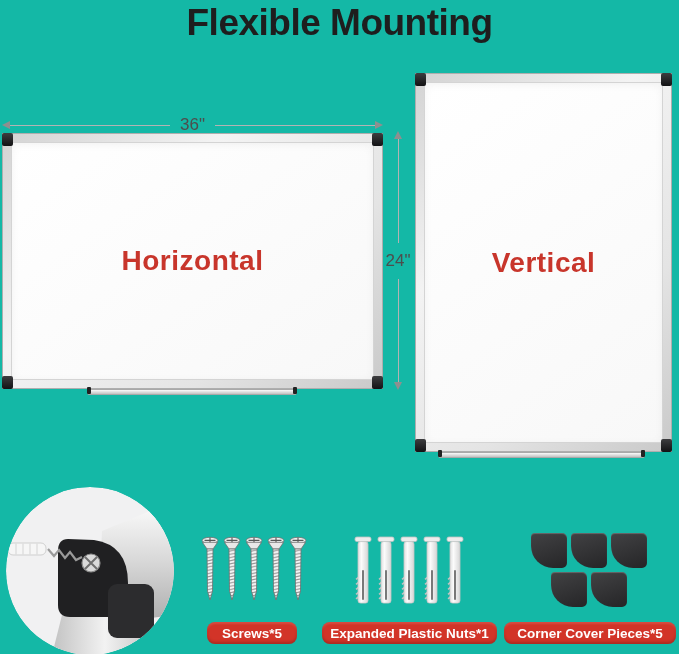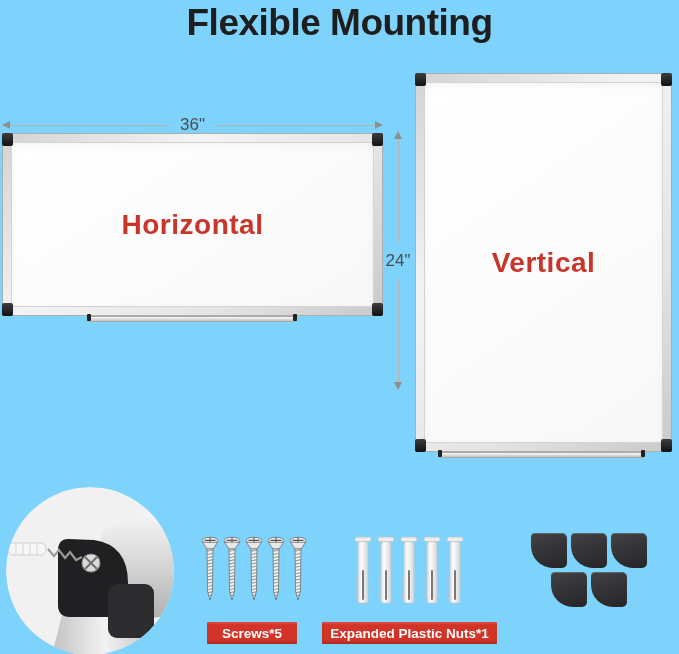--- a/index.html
+++ b/index.html
@@ -1,16 +1,16 @@
 <!DOCTYPE html>
 <html><head>
 <meta charset="utf-8">
 <style>
   html,body{margin:0;padding:0;background:#fff;}
-  #stage{position:relative;width:679px;height:654px;background:#7dd3fc;overflow:hidden;
+  #stage{position:relative;width:679px;height:654px;background:#14b8a6;overflow:hidden;
          font-family:"Liberation Sans",sans-serif;}
 
   
   .title{position:absolute;top:0;left:0;right:0;height:46px;line-height:46px;text-align:center;
          font-size:37px;font-weight:800;letter-spacing:-0.5px;color:#1e1e1e;}
 
   
   .dim-h{position:absolute;left:2px;top:117px;width:381px;height:16px;display:flex;align-items:center;}
   .dim-v{position:absolute;left:385px;top:131px;width:26px;height:259px;display:flex;
          flex-direction:column;align-items:center;}
@@ -20,21 +20,21 @@
   .dim-v .dim-text{padding:8px 0;}
   .arr{width:0;height:0;}
   .arr.left {border-top:4px solid transparent;border-bottom:4px solid transparent;border-right:8px solid #8f8f8f;}
   .arr.right{border-top:4px solid transparent;border-bottom:4px solid transparent;border-left:8px solid #8f8f8f;}
   .arr.up   {border-left:4px solid transparent;border-right:4px solid transparent;border-bottom:8px solid #8f8f8f;}
   .arr.down {border-left:4px solid transparent;border-right:4px solid transparent;border-top:8px solid #8f8f8f;}
 
   
   .board{position:absolute;box-sizing:border-box;border:1px solid #aeaeae;
          background:linear-gradient(135deg,#d3d3d3 0%,#f3f3f3 35%,#e4e4e4 70%,#c9c9c9 100%);}
-  .board.h{left:2px;top:133px;width:381px;height:183px;}
+  .board.h{left:2px;top:133px;width:381px;height:256px;}
   .board.v{left:415px;top:73px;width:257px;height:379px;padding-left:48px;}
   .surface{position:absolute;inset:8px;background:linear-gradient(145deg,#ffffff,#f8f8f8);
            border:1px solid #d4d4d4;box-shadow:inset 0 2px 8px rgba(0,0,0,.05);}
   .board-label{position:absolute;inset:0;display:flex;align-items:center;justify-content:center;
                font-size:28px;font-weight:700;color:#c8352b;letter-spacing:.5px;}
   .cap{position:absolute;width:11px;height:13px;background:linear-gradient(180deg,#3d3d3f,#121214);
        border-radius:2px;}
   .cap.tl{left:-1px;top:-1px;} .cap.tr{right:-1px;top:-1px;}
   .cap.bl{left:-1px;bottom:-1px;} .cap.br{right:-1px;bottom:-1px;}
   .tray{position:absolute;height:6px;bottom:-7px;border:1px solid #a9a9a9;border-radius:2px;
@@ -50,21 +50,21 @@
   
   .screws{position:absolute;left:201px;top:536px;width:106px;height:68px;display:flex;justify-content:space-between;}
   .nuts{position:absolute;left:354px;top:536px;width:110px;height:70px;display:flex;justify-content:space-between;}
   .corners{position:absolute;left:529px;top:533px;width:120px;display:flex;flex-wrap:wrap;
            justify-content:center;column-gap:4px;row-gap:4px;}
   .corner-piece{width:36px;height:35px;border-radius:4px 5px 5px 22px;
                 background:linear-gradient(160deg,#424244,#252527);
                 box-shadow:inset 0 1px 1px rgba(255,255,255,.22);}
 
   
-  .pill{position:absolute;top:622px;height:22px;border-radius:1px;background:#d23428;
+  .pill{position:absolute;top:622px;height:22px;border-radius:8px;background:#d23428;
         color:#ffffff;font-size:13.5px;font-weight:700;display:flex;align-items:center;
         justify-content:center;box-sizing:border-box;padding:0 10px;white-space:nowrap;
         box-shadow:inset 0 -2px 3px rgba(0,0,0,.2), inset 0 2px 2px rgba(255,255,255,.12);}
   .pill.screws-pill{left:207px;width:90px;}
   .pill.nuts-pill{left:322px;width:175px;}
   .pill.corners-pill{left:504px;width:172px;}
 
   .defs-hidden{position:absolute;width:0;height:0;overflow:hidden;}
 </style>
 </head>
@@ -210,14 +210,15 @@
     </div>
   <div class="pill nuts-pill">Expanded Plastic Nuts*1</div>
 
   <div class="corners">
     <div class="corner-piece"></div>
   <div class="corner-piece"></div>
       <div class="corner-piece"></div>
       <div class="corner-piece"></div>
       <div class="corner-piece"></div>
     </div>
+  <div class="pill corners-pill">Corner Cover Pieces*5</div>
 
 </div>
 
 </body></html>

